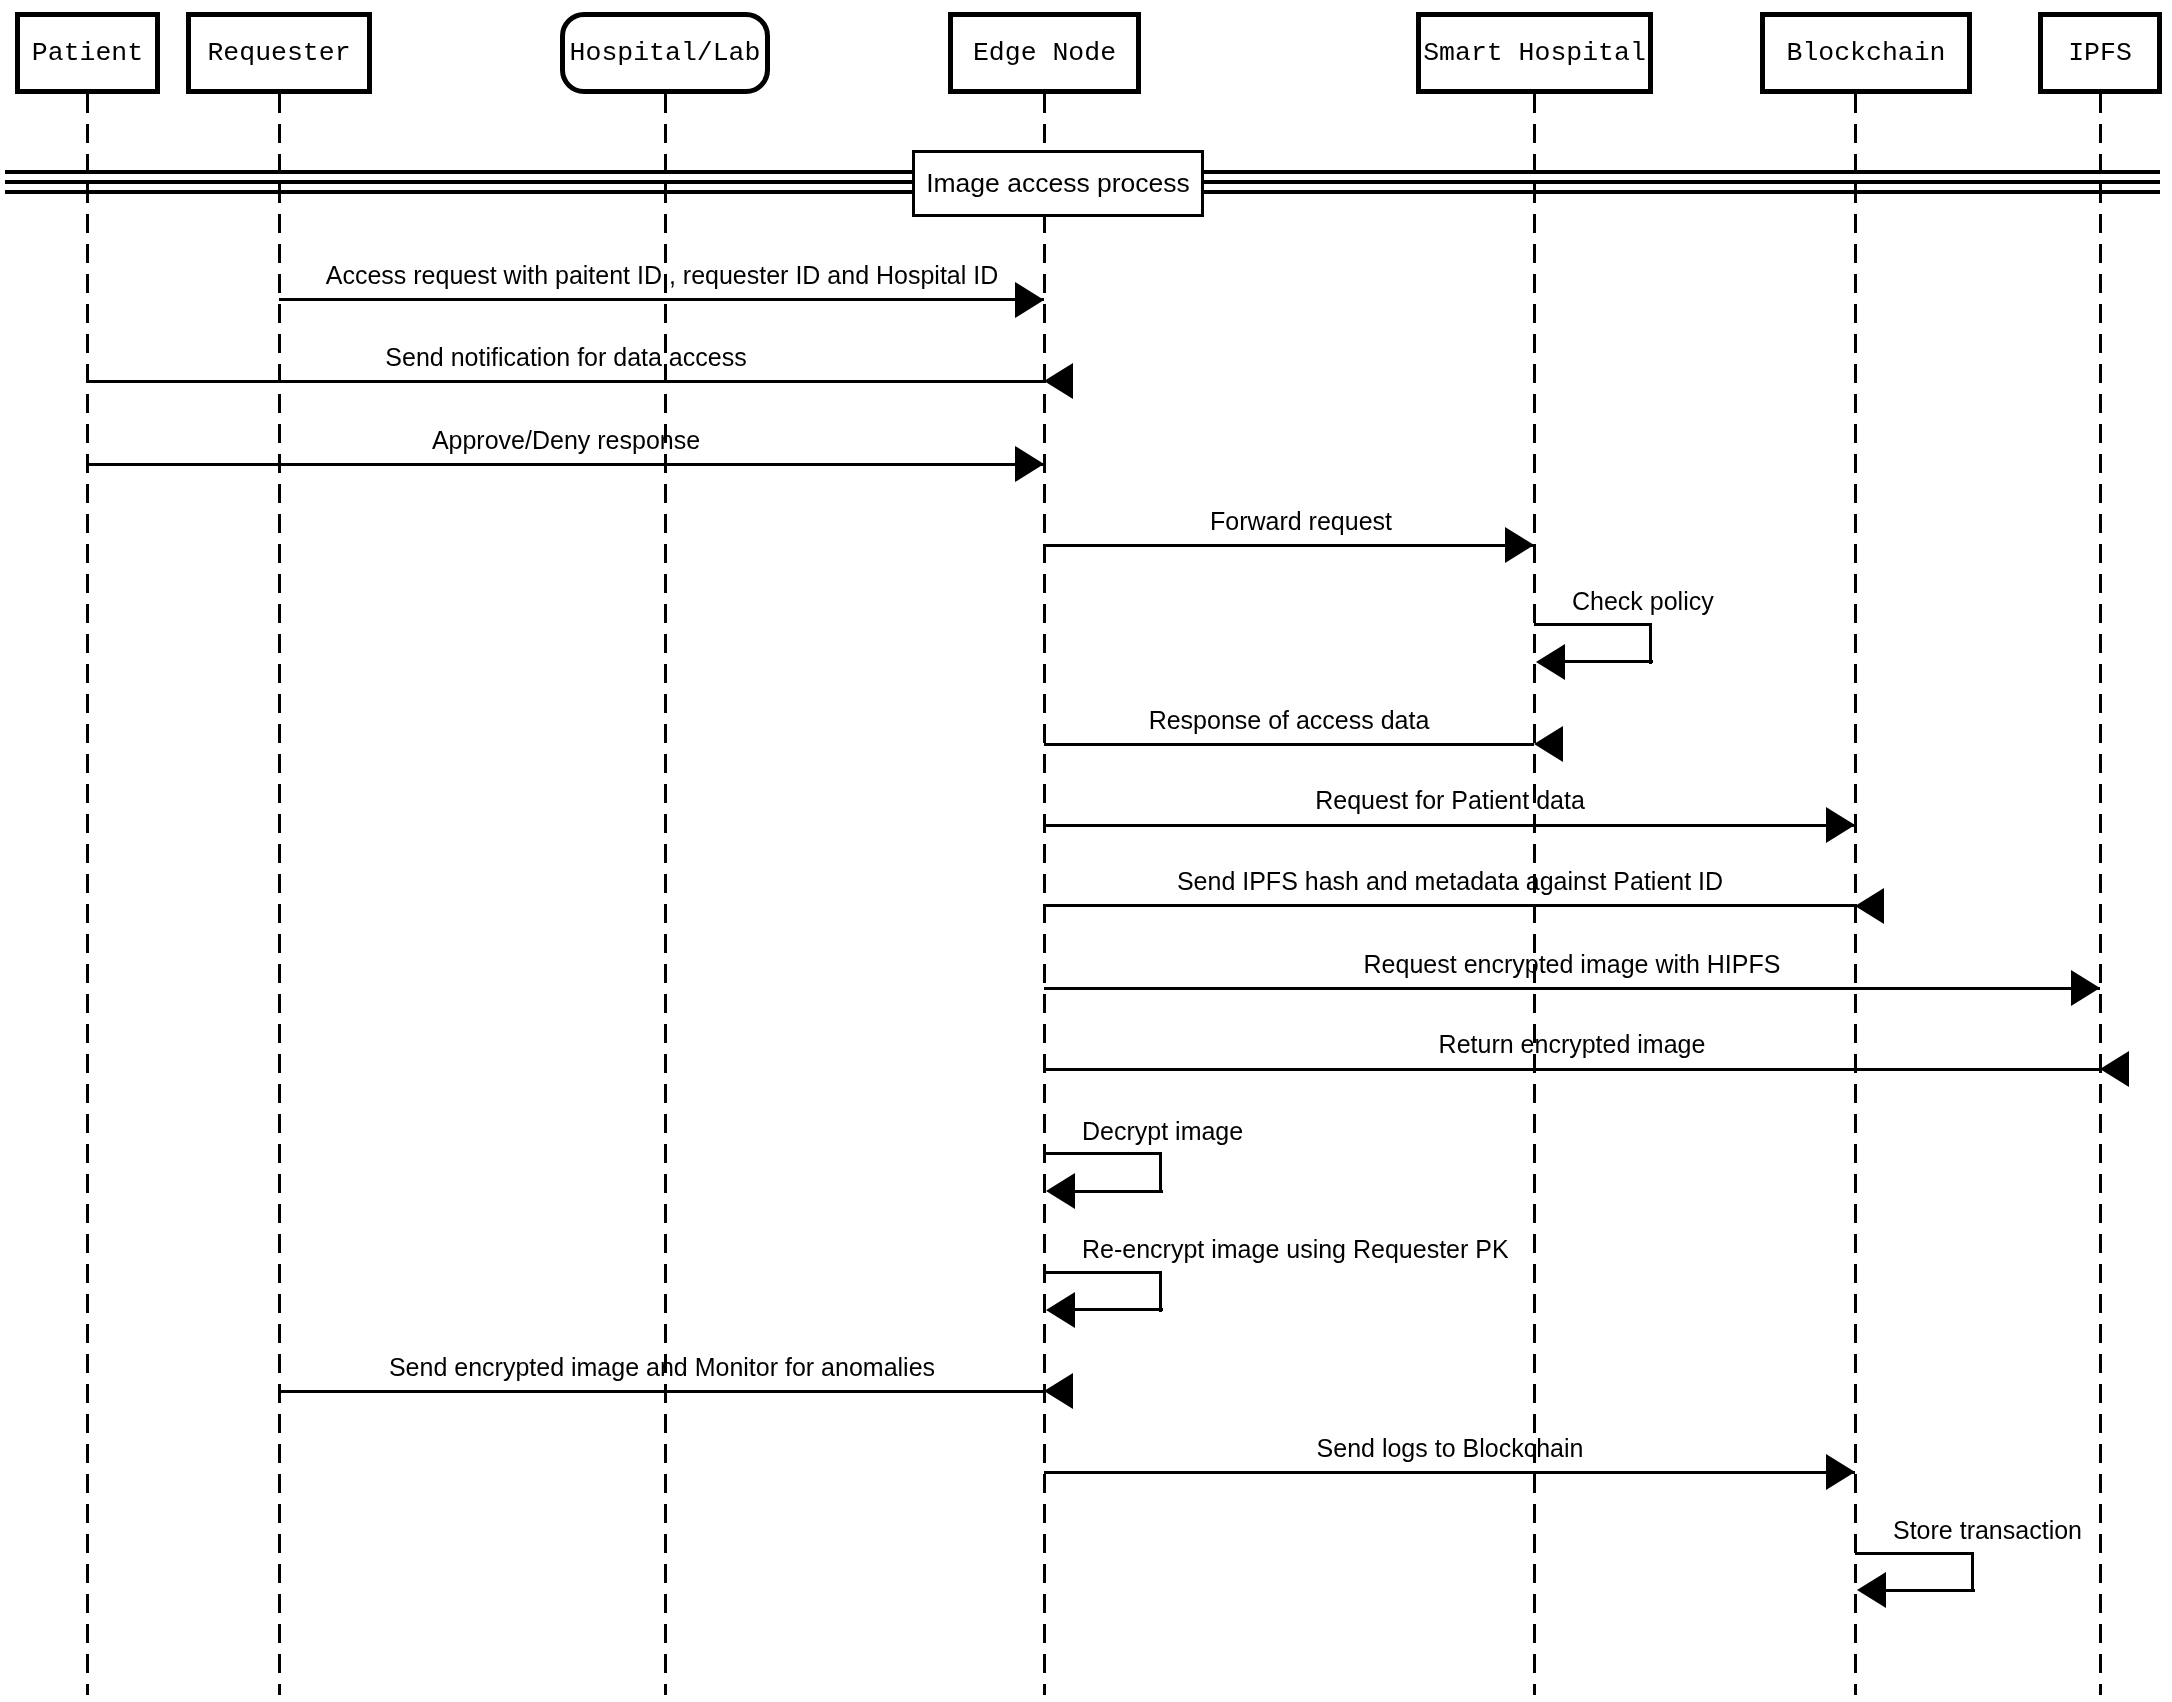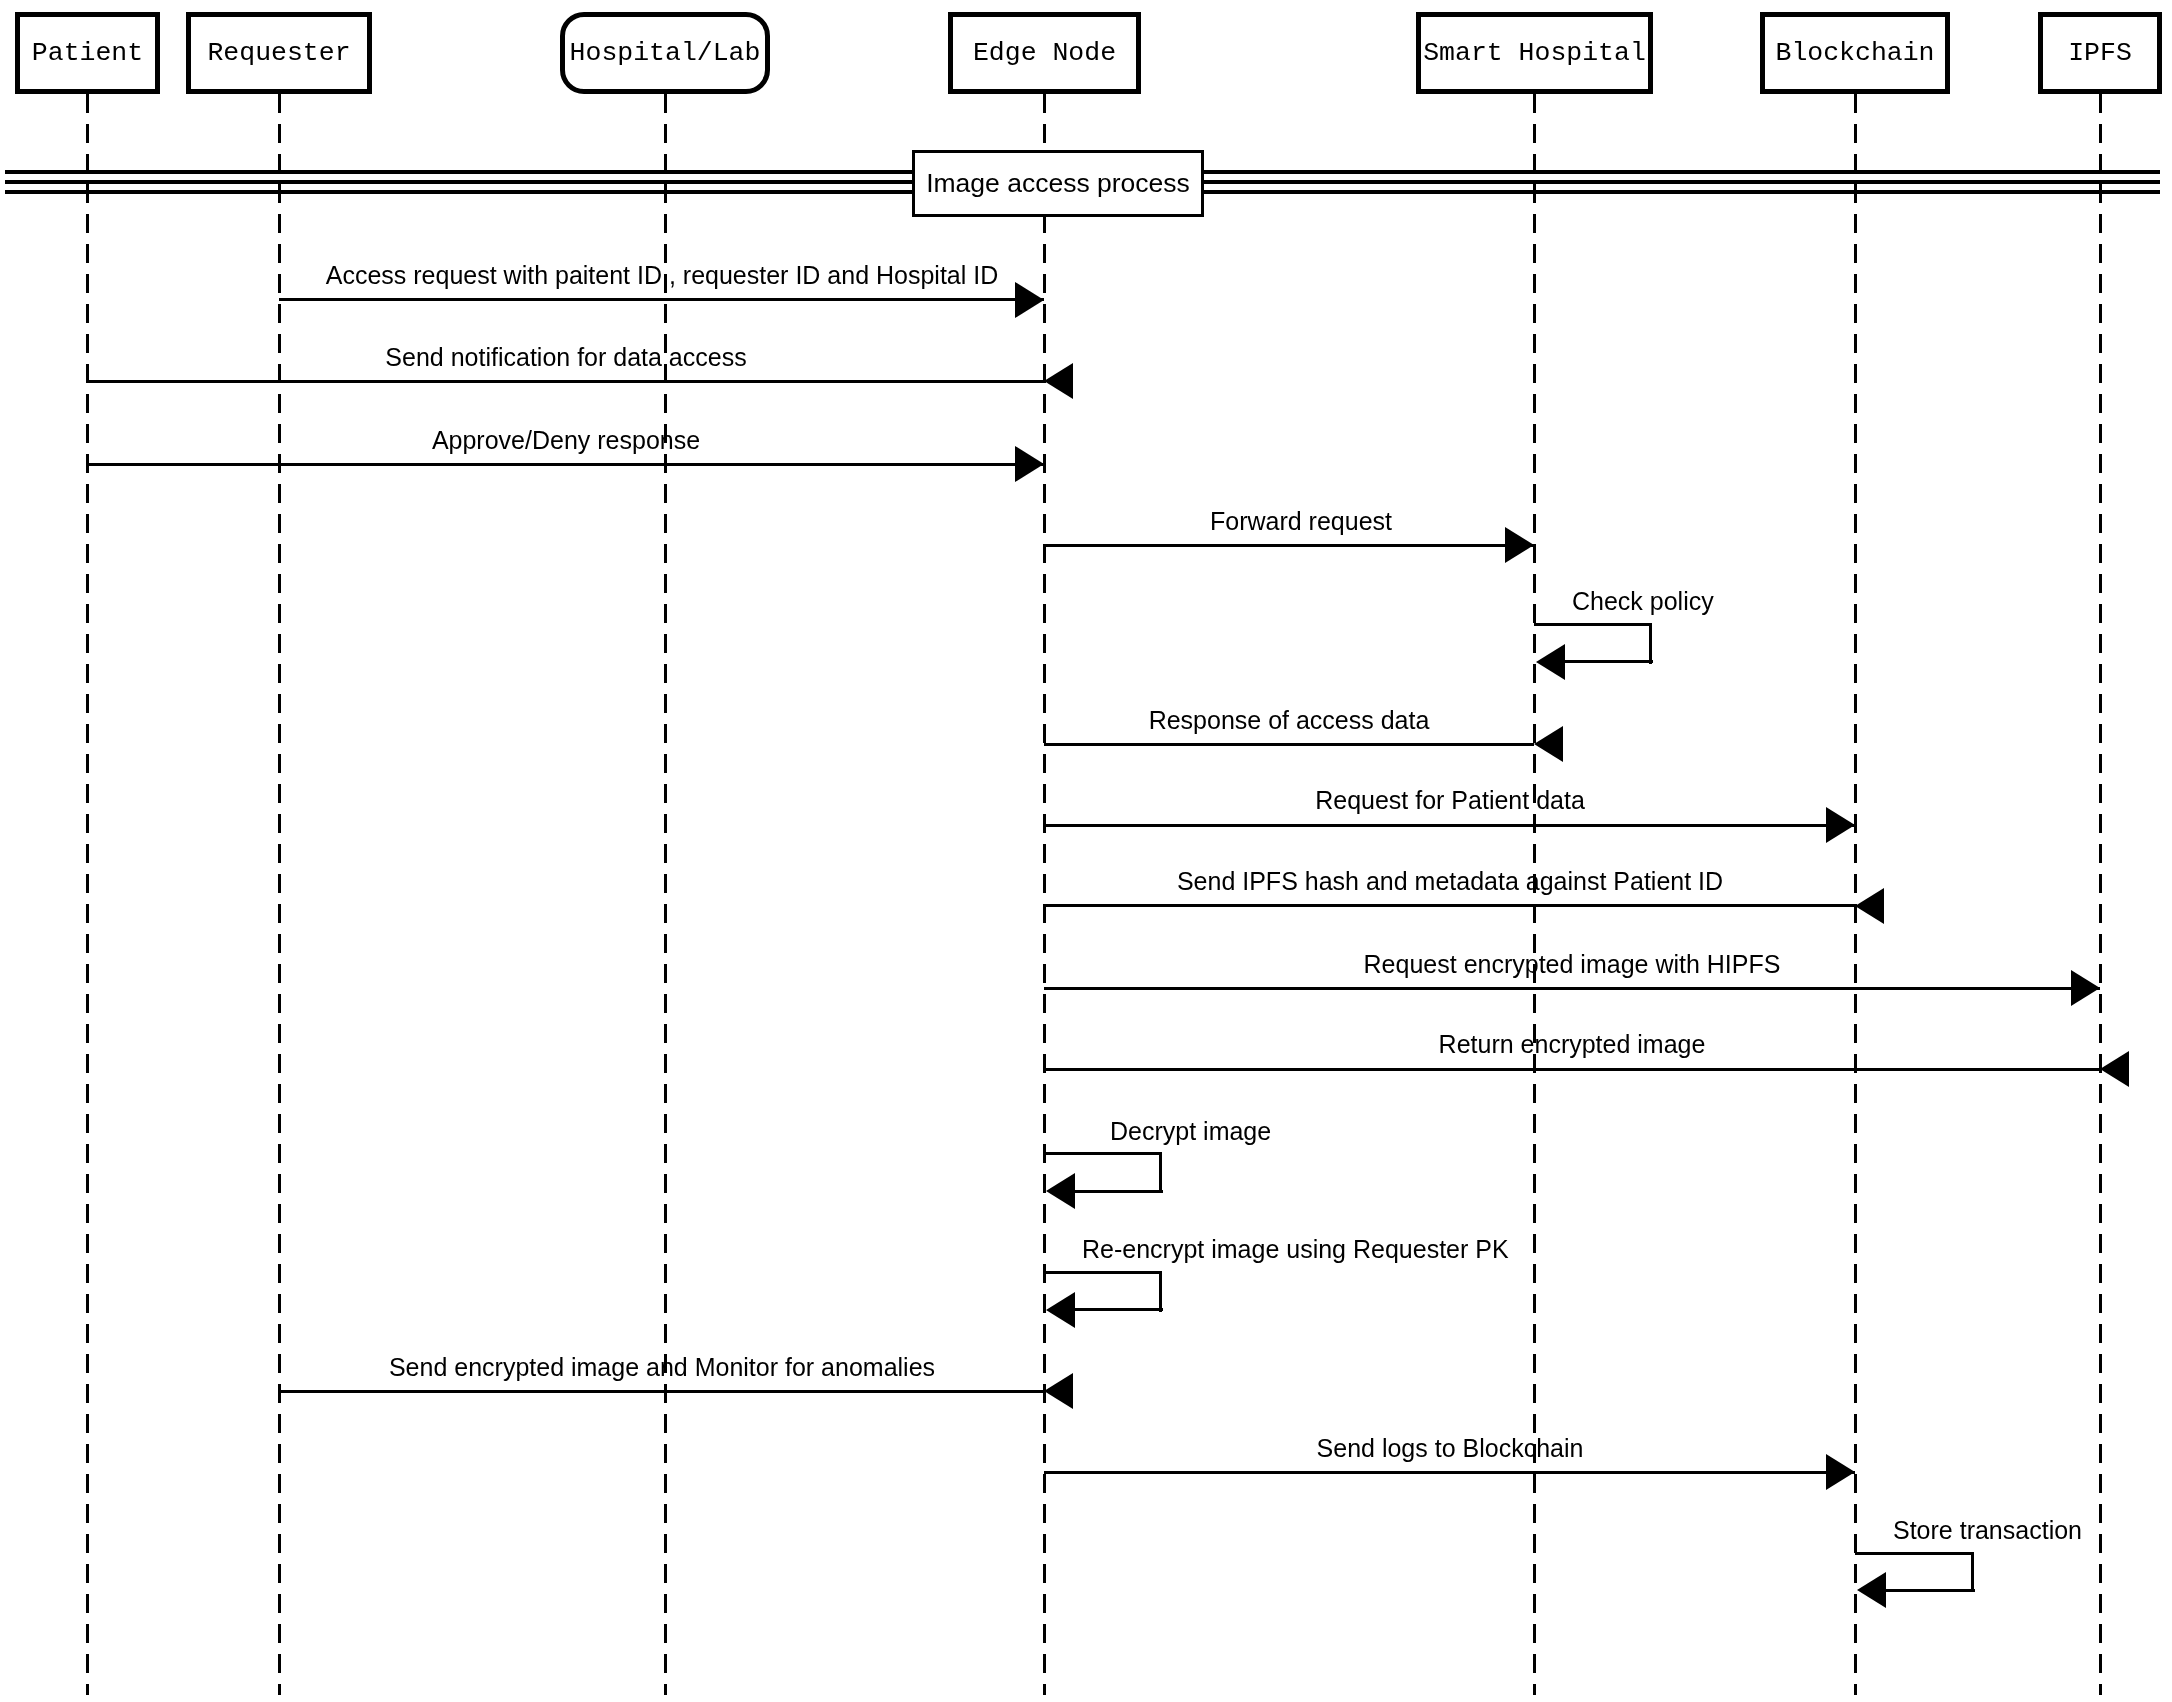--- a/index.html
+++ b/index.html
@@ -92,21 +92,21 @@
     </div>
     <div class="head-box" style="left: 560px; top: 12px; width: 210px; height: 82px; border-radius: 24px;">
       <span>Hospital/Lab</span>
     </div>
     <div class="head-box" style="left: 948px; top: 12px; width: 193px; height: 82px;">
       <span>Edge Node</span>
     </div>
     <div class="head-box" style="left: 1416px; top: 12px; width: 237px; height: 82px;">
       <span>Smart Hospital</span>
     </div>
-    <div class="head-box" style="left: 1760px; top: 12px; width: 190px; height: 82px;">
+    <div class="head-box" style="left: 1760px; top: 12px; width: 212px; height: 82px;">
       <span>Blockchain</span>
     </div>
     <div class="head-box" style="left: 2038px; top: 12px; width: 124px; height: 82px;">
       <span>IPFS</span>
     </div>
     <div class="divider-line" style="left: 5.3px; top: 170px; width: 2155px;"></div>
     <div class="divider-line" style="left: 5.3px; top: 180px; width: 2155px;"></div>
     <div class="divider-line" style="left: 5.3px; top: 190px; width: 2155px;"></div>
     <div class="msg-line" style="left: 279px; top: 298px; width: 765px;"></div>
     <div class="arrowhead right" style="left: 1015px; top: 282px;"></div>
@@ -137,21 +137,21 @@
     <div class="msg-line" style="left: 1044px; top: 987px; width: 1056px;"></div>
     <div class="arrowhead right" style="left: 2071px; top: 970px;"></div>
     <div class="msg-label" style="left: 1572px; top: 950px;">Request encrypted image with HIPFS</div>
     <div class="msg-line" style="left: 1044px; top: 1068px; width: 1056px;"></div>
     <div class="arrowhead left" style="left: 2100px; top: 1051px;"></div>
     <div class="msg-label" style="left: 1572px; top: 1030px;">Return encrypted image</div>
     <div class="msg-line" style="left: 1044px; top: 1152px; width: 118px;"></div>
     <div class="msg-vline" style="left: 1159px; top: 1152px; height: 40px;"></div>
     <div class="msg-line" style="left: 1071px; top: 1190px; width: 92px;"></div>
     <div class="arrowhead left" style="left: 1046px; top: 1173px;"></div>
-    <div class="self-label" style="left: 1082px; top: 1117px; margin-left: 28px;">Decrypt image</div>
+    <div class="self-label" style="left: 1082px; top: 1117px;">Decrypt image</div>
     <div class="msg-line" style="left: 1044px; top: 1271px; width: 118px;"></div>
     <div class="msg-vline" style="left: 1159px; top: 1271px; height: 41px;"></div>
     <div class="msg-line" style="left: 1071px; top: 1308px; width: 92px;"></div>
     <div class="arrowhead left" style="left: 1046px; top: 1292px;"></div>
     <div class="self-label" style="left: 1082px; top: 1235px;">Re-encrypt image using Requester PK</div>
     <div class="msg-line" style="left: 279px; top: 1390px; width: 765px;"></div>
     <div class="arrowhead left" style="left: 1044px; top: 1373px;"></div>
     <div class="msg-label" style="left: 662px; top: 1353px;">Send encrypted image and Monitor for anomalies</div>
     <div class="msg-line" style="left: 1044px; top: 1471px; width: 811px;"></div>
     <div class="arrowhead right" style="left: 1826px; top: 1454px;"></div>

